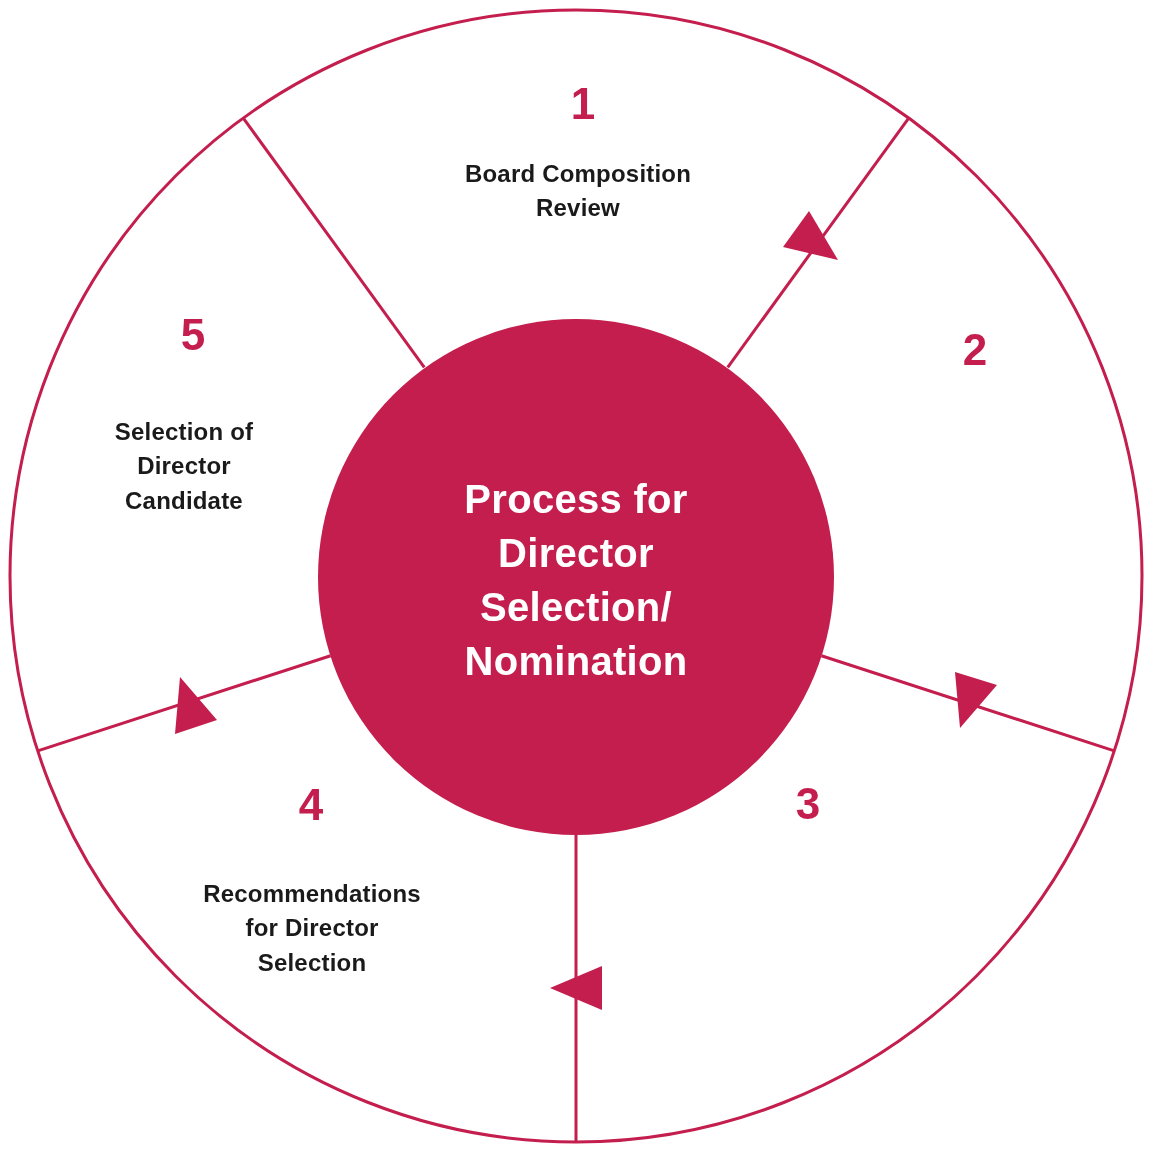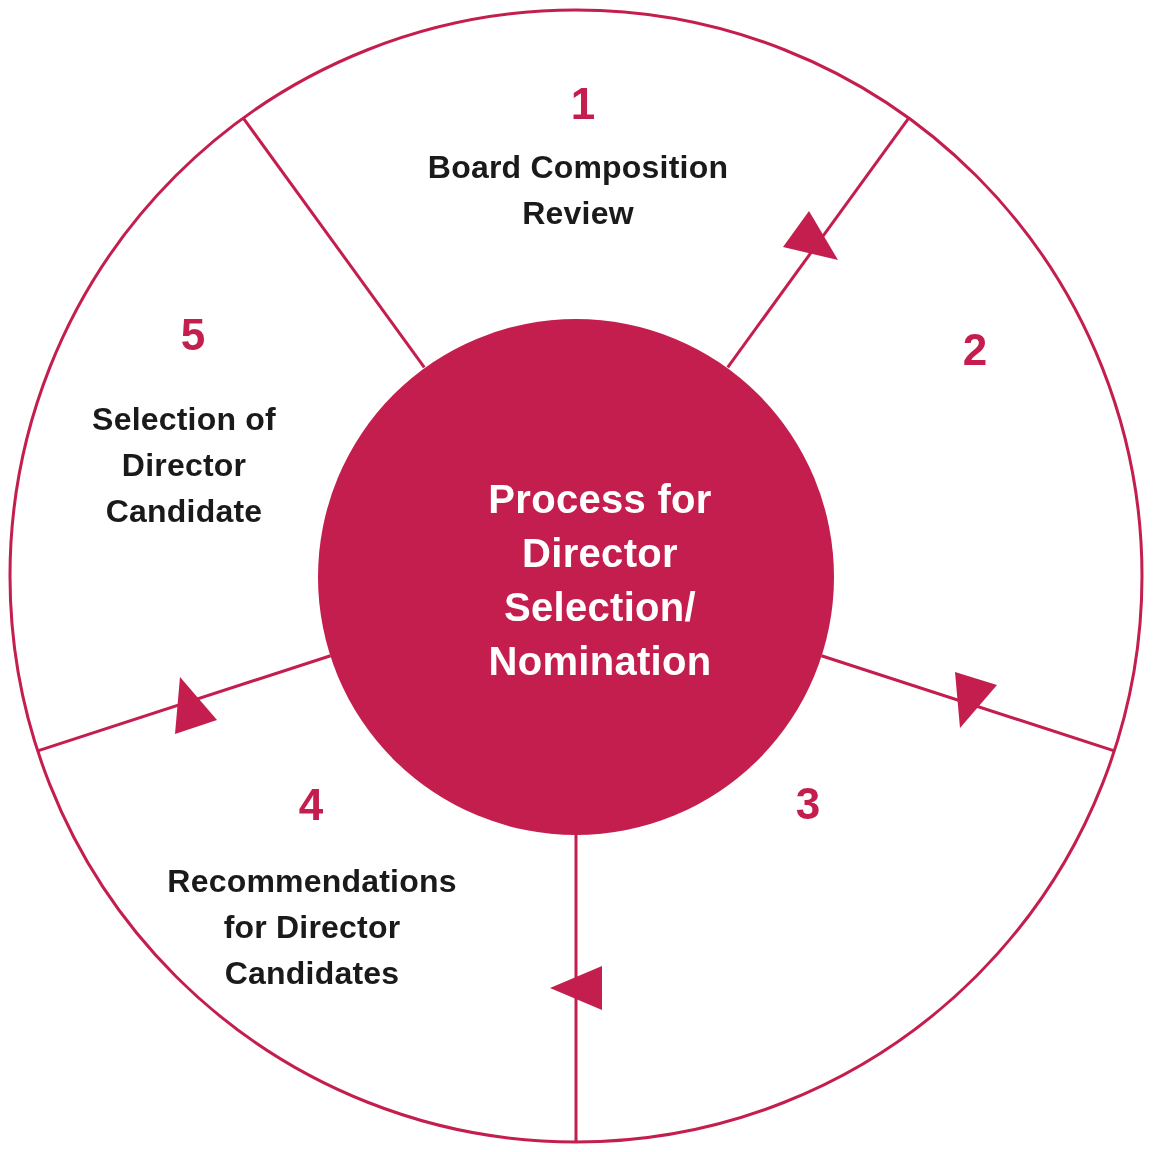--- a/index.html
+++ b/index.html
@@ -21,21 +21,21 @@
     transform:translate(-50%,-50%);
     color:var(--accent);
     font-size:44px;
     font-weight:bold;
     line-height:1;
   }
   .lbl{
     position:absolute;
     transform:translate(-50%,-50%);
     color:var(--ink);
-    font-size:32px;
+    font-size:24px;
     font-weight:bold;
     text-align:center;
     white-space:pre-line;
     line-height:1.43;
     letter-spacing:0.2px;
   }
   .center-lbl{
     position:absolute;
     transform:translate(-50%,-50%);
     color:#FFFFFF;
@@ -63,36 +63,36 @@
     <line x1="424.3" y1="367.3" x2="243.3" y2="118.1" stroke="#C31E4D" stroke-width="3"></line>
 
     <polygon points="838,260 809,211 783,247" fill="#C31E4D"></polygon>
     <polygon points="960,728 997,685 955,672" fill="#C31E4D"></polygon>
     <polygon points="550,988 602,1010 602,966" fill="#C31E4D"></polygon>
     <polygon points="180,677 175,734 217,720" fill="#C31E4D"></polygon>
 
     <circle cx="576" cy="577" r="258" fill="#C31E4D"></circle>
   </svg>
 
-  <div class="center-lbl" style="left:576px; top:580px;margin-left:24px;">Process for
+  <div class="center-lbl" style="left:576px; top:580px;">Process for
 Director
 Selection/
 Nomination</div>
 
   <div class="num" style="left:583px; top:104px;">1</div>
   <div class="lbl" style="left:578px; top:191px;">Board Composition
 Review</div>
 
   <div class="num" style="left:975px; top:350px;">2</div>
 
   <div class="num" style="left:808px; top:804px;">3</div>
 
   <div class="num" style="left:311px; top:805px;">4</div>
   <div class="lbl" style="left:312px; top:928px;">Recommendations
 for Director
-Candidates</div>
+Selection</div>
 
   <div class="num" style="left:193px; top:335px;">5</div>
   <div class="lbl" style="left:184px; top:466px;">Selection of
 Director
 Candidate</div>
 
 </div>
 
 </body></html>

